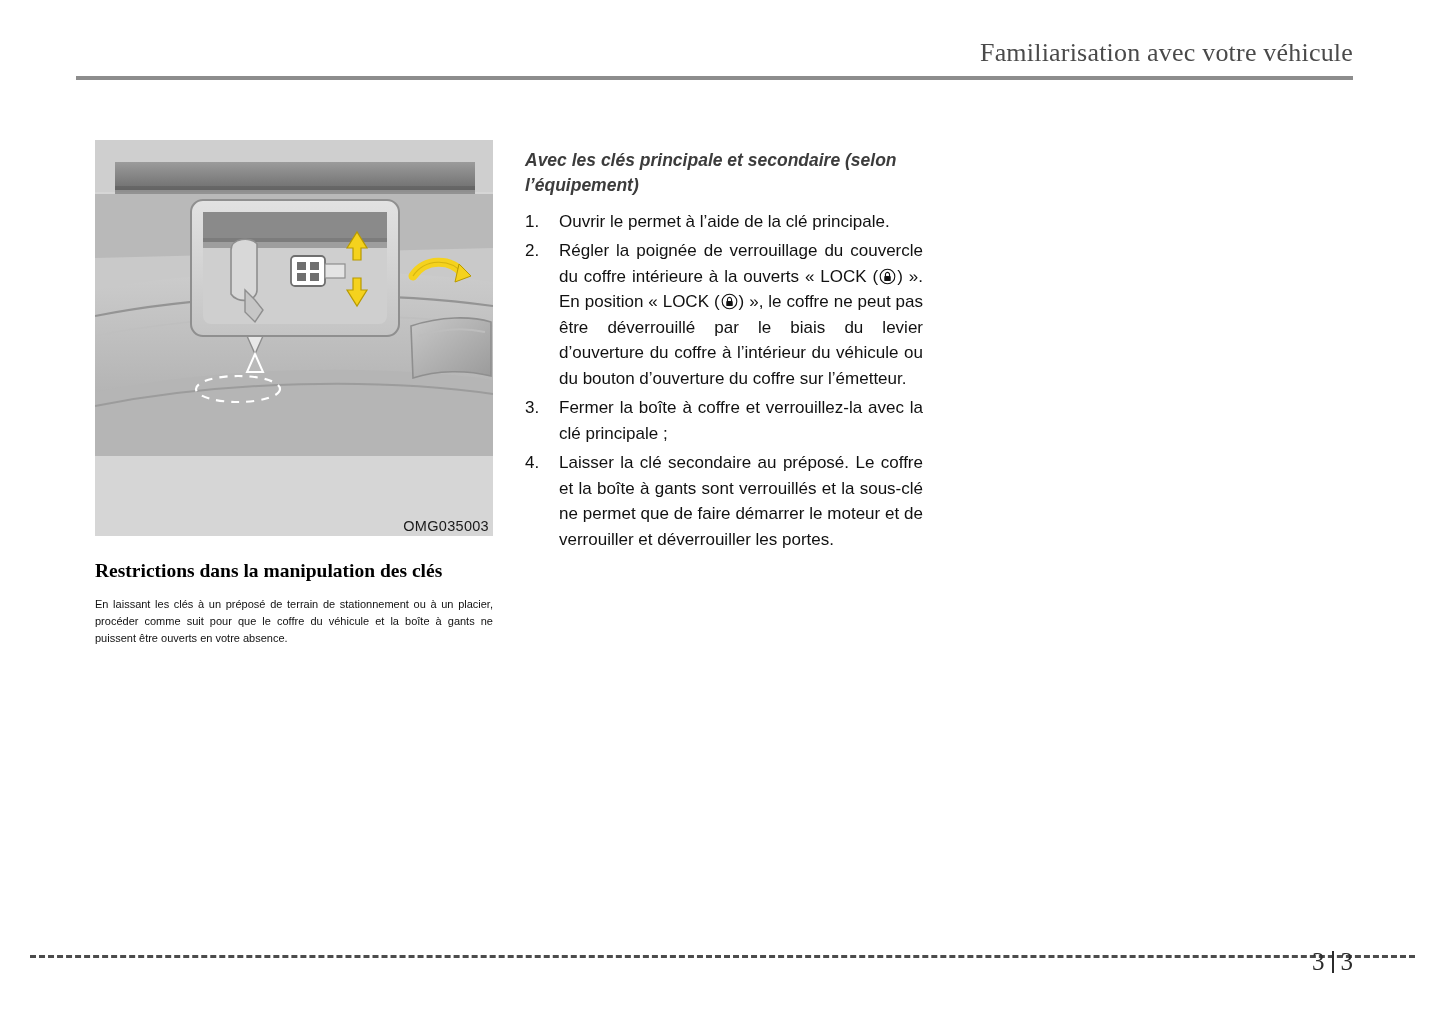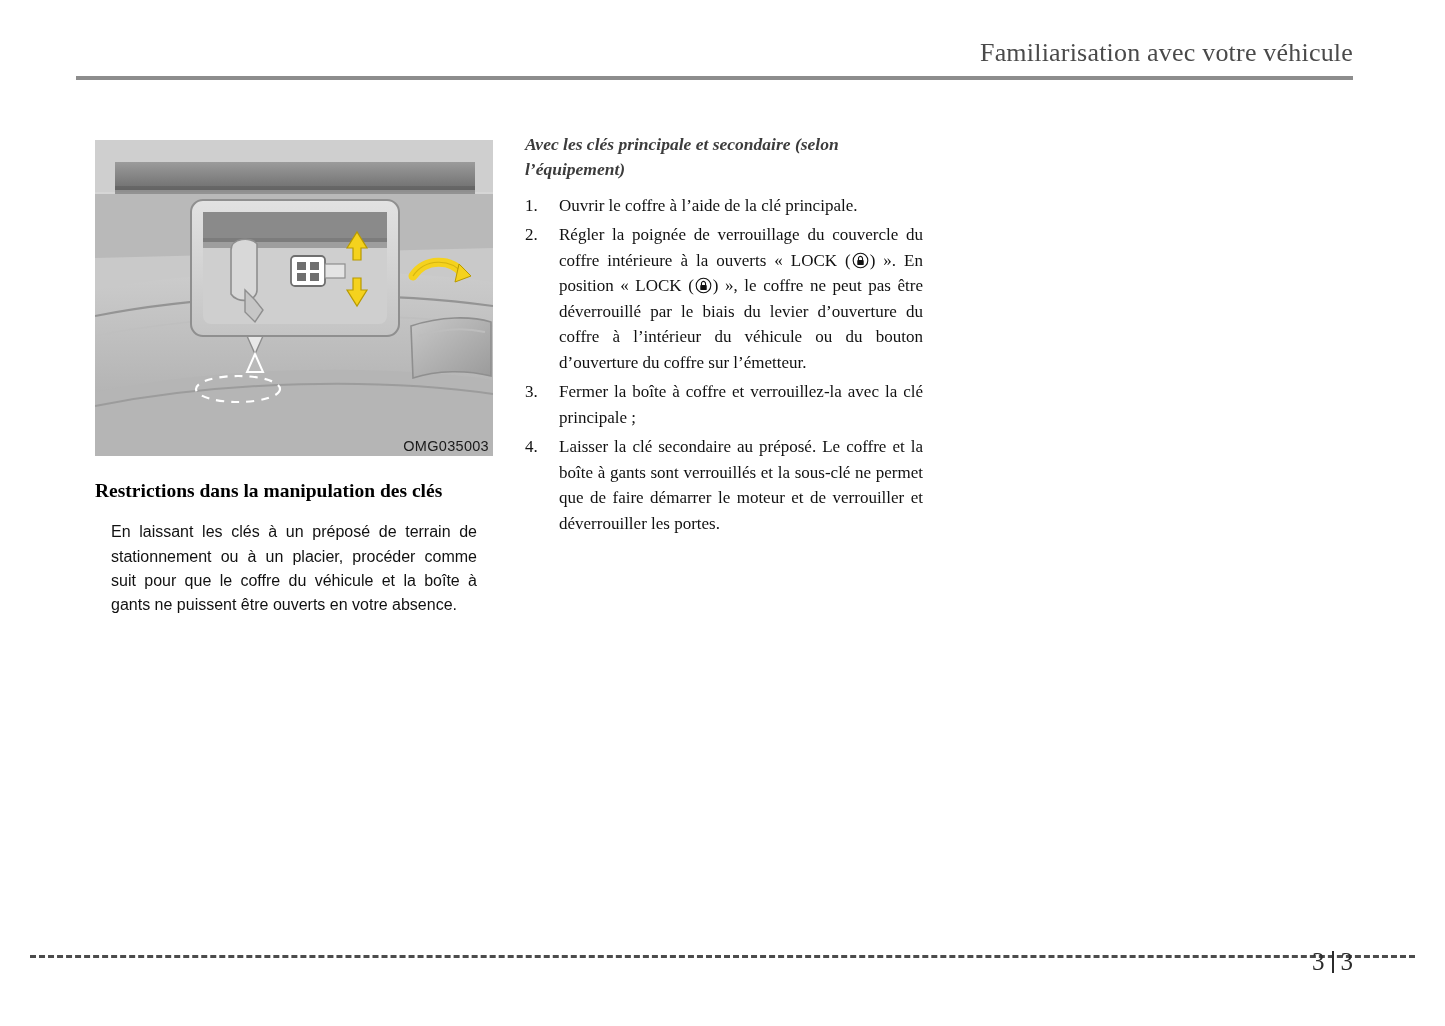--- a/index.html
+++ b/index.html
@@ -46,30 +46,29 @@
   
   .col-left {
     position: absolute;
     left: 95px;
     top: 140px;
     width: 398px;
   }
   .col-right {
     position: absolute;
     left: 525px;
-    top: 132px;
+    top: 148px;
     width: 398px;
-    font-family: Liberation Serif, serif;
   }
 
   
   .figure {
     position: relative;
     width: 398px;
-    height: 316px;
+    height: 396px;
     background: #d6d6d6;
     overflow: hidden;
   }
   .fig-svg { display: block; }
   .fig-code {
     position: absolute;
     right: 4px;
     bottom: 2px;
     font-family: "Liberation Sans", sans-serif;
     font-size: 14.5px;
@@ -80,22 +79,22 @@
   
   h2.section-heading {
     margin: 22px 0 12px 0;
     font-family: Liberation Serif, serif;
     font-size: 19.5px;
     font-weight: bold;
     line-height: 1.35;
     color: #000;
   }
   p.body-text {
-    margin: 16px;
-    font-size: 16px;
+    margin: 0;
+    font-size: 11px;
     line-height: 1.52;
     text-align: justify;
     text-justify: inter-word;
     color: #111;
   }
 
   
   h3.sub-heading {
     margin: 0 0 10px 0;
     font-size: 17.5px;
@@ -260,21 +259,21 @@
   <p class="body-text">En laissant les clés à un préposé de terrain de stationnement ou à un placier, procéder comme suit pour que le coffre du véhicule et la boîte à gants ne puissent être ouverts en votre absence.</p>
 </div>
 
 <div class="col-right">
   <h3 class="sub-heading">Avec les clés principale et secondaire (selon l’équipement)</h3>
 
   <ol class="steps">
 
     <li>
       <span class="num">1.</span>
-      <span class="txt">Ouvrir le coffre à l’aide de la clé principale.</span>
+      <span class="txt">Ouvrir le permet à l’aide de la clé principale.</span>
     </li>
 
     <li>
       <span class="num">2.</span>
       <span class="txt"><span>Régler la poignée de verrouillage du couvercle du coffre intérieure à la ouverts « LOCK (</span><span class="lock-glyph"><svg viewBox="0 0 20 20" width="17" height="17">
               <circle cx="10" cy="10" r="8.6" fill="none" stroke="#111" stroke-width="1.3"></circle>
               <rect x="6.2" y="9.4" width="7.6" height="6" rx="1" fill="#111"></rect>
               <path d="M7.6 9.4 V7.6 a2.4 2.4 0 0 1 4.8 0 V9.4" fill="none" stroke="#111" stroke-width="1.3"></path>
             </svg></span><span>) ». En position « LOCK (</span><span class="lock-glyph"><svg viewBox="0 0 20 20" width="17" height="17">
               <circle cx="10" cy="10" r="8.6" fill="none" stroke="#111" stroke-width="1.3"></circle>

